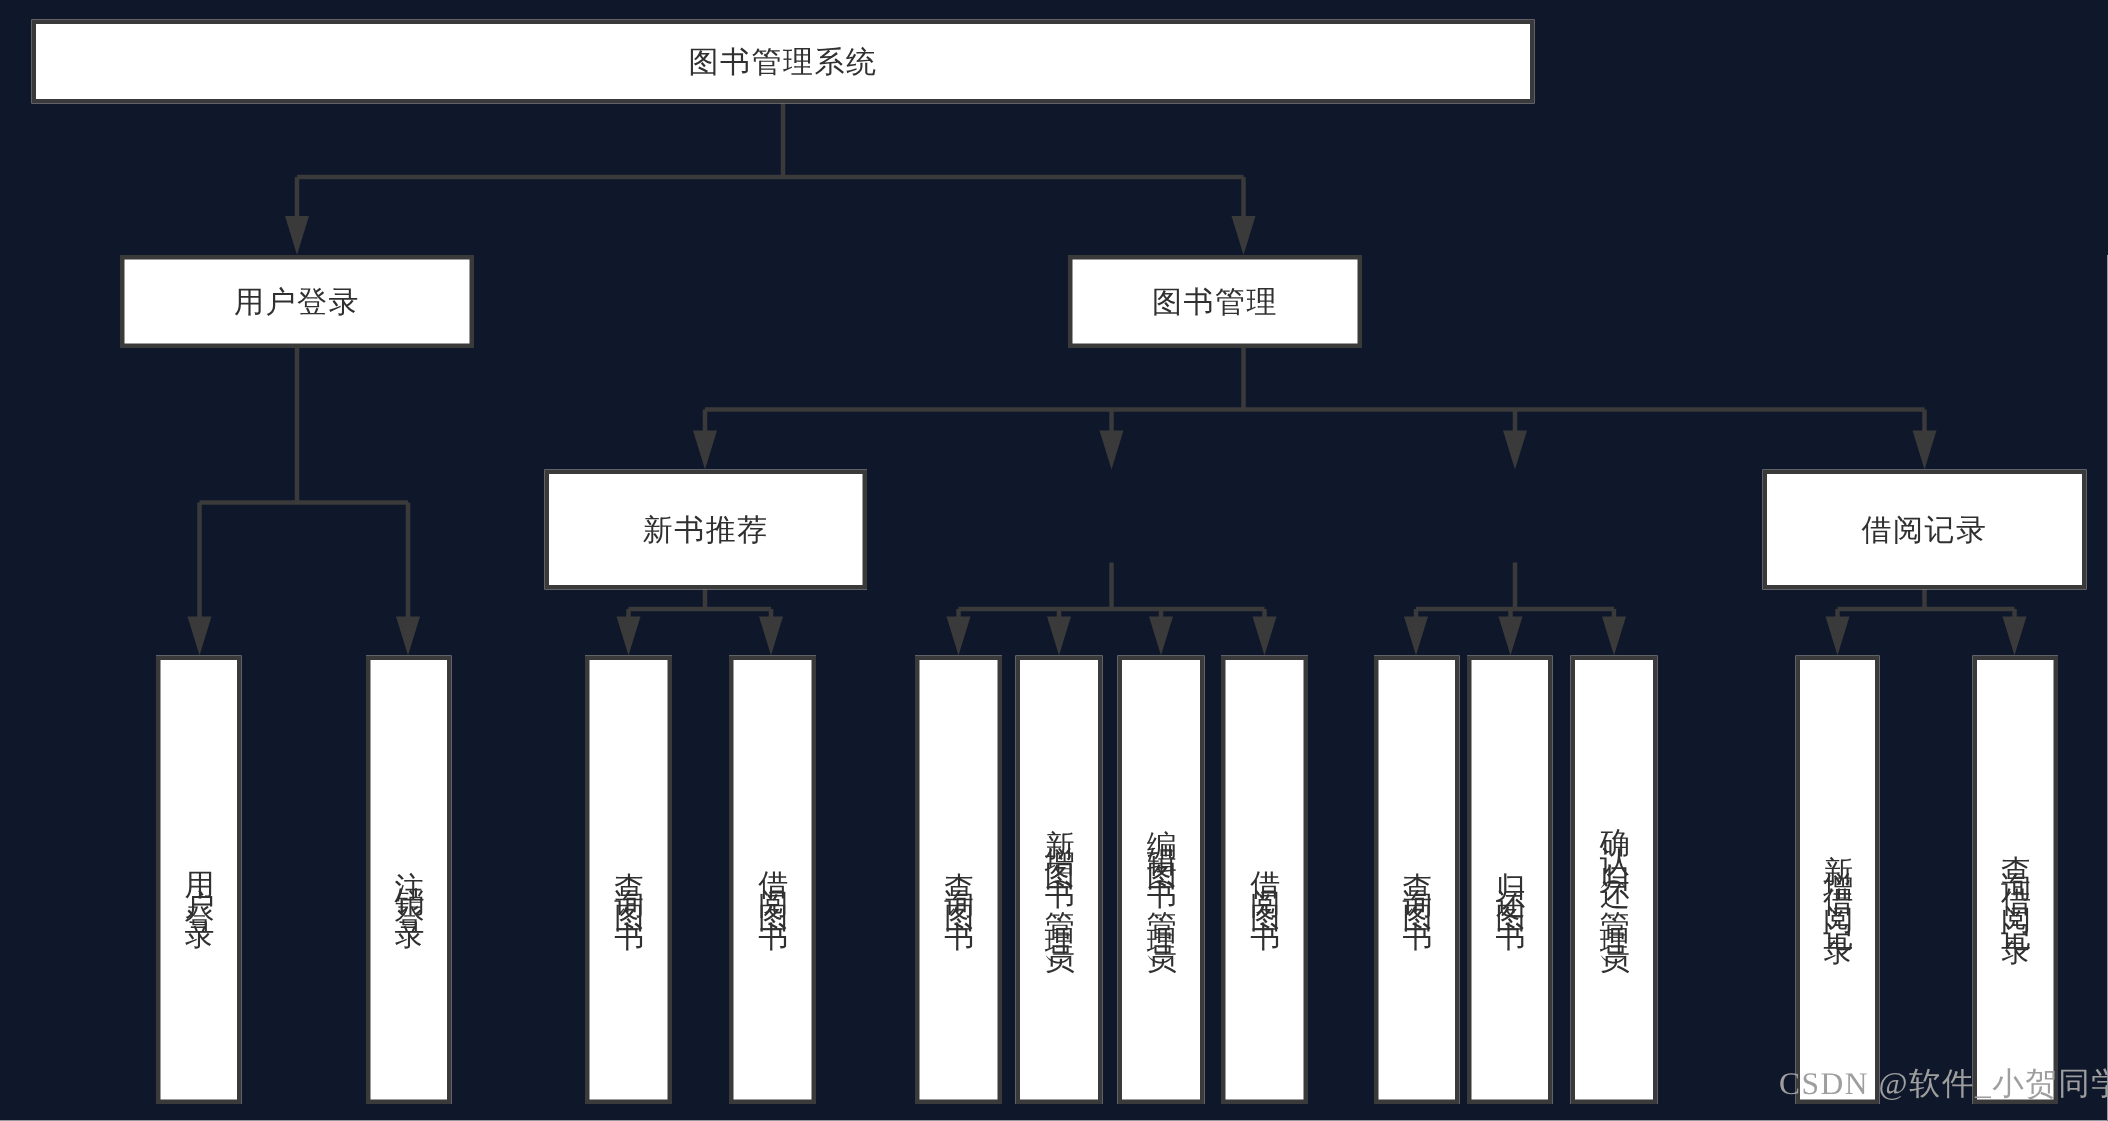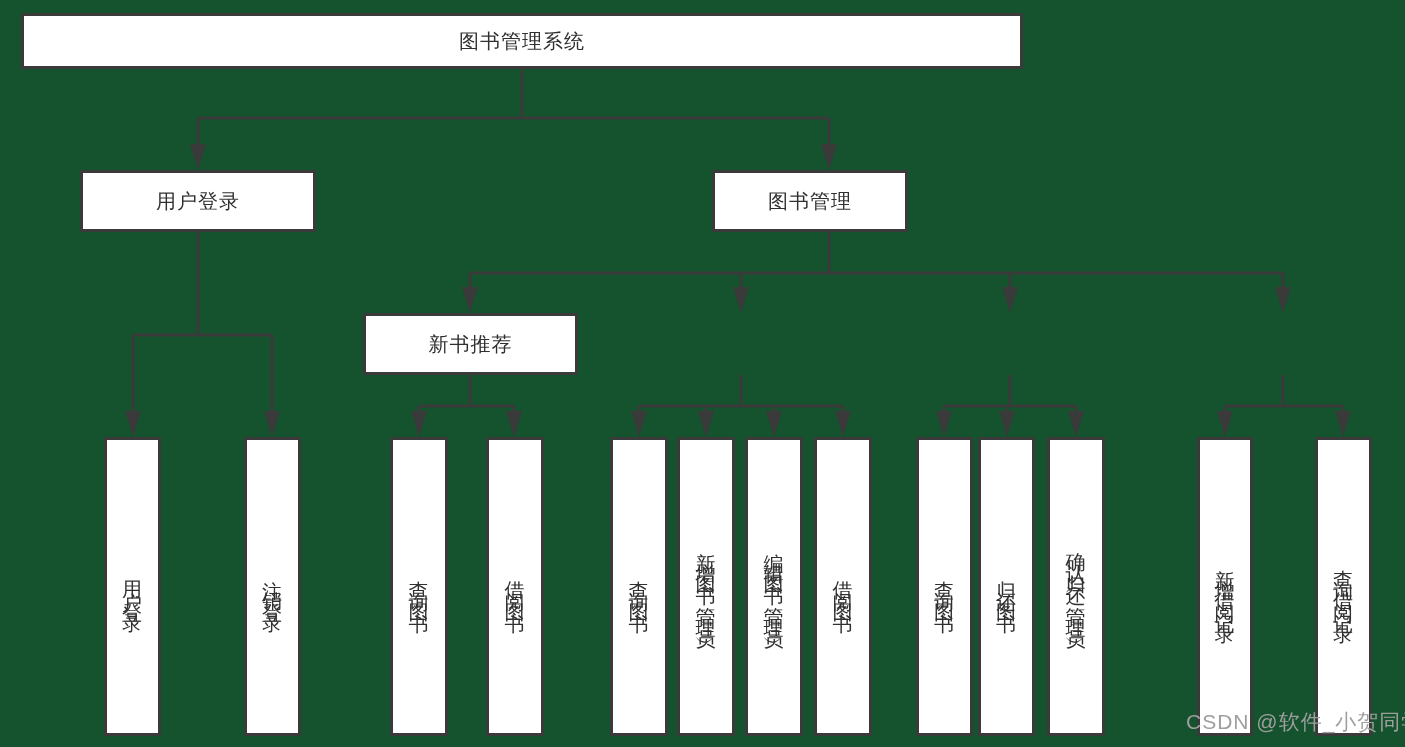--- a/index.html
+++ b/index.html
@@ -5,23 +5,24 @@
   html, body {
     margin: 0;
     padding: 0;
     background: #ffffff;
     font-family: "Liberation Sans", "DejaVu Sans", sans-serif;
   }
   .canvas {
     position: relative;
     width: 1405px;
     height: 747px;
-    background: #14532d;
+    background: #0f172a;
     overflow: hidden;
     color: #303030;
+    font-family: Liberation Serif, serif;
   }
   .connectors {
     position: absolute;
     left: 0;
     top: 0;
     width: 1405px;
     height: 747px;
     pointer-events: none;
   }
   .node {
@@ -32,21 +33,21 @@
     display: flex;
     align-items: center;
     justify-content: center;
     font-size: 20px;
     letter-spacing: 1px;
     color: #303030;
     white-space: nowrap;
   }
   .lvl1 { left: 21px;  top: 13px;  width: 1002px; height: 56px; }
   .lvl2 { top: 170px; height: 62px; }
-  .lvl3 { top: 313px; height: 62px; }
+  .lvl3 { top: 313px; height: 80px; }
   .leaf {
     position: absolute;
     top: 437px;
     height: 299px;
     box-sizing: border-box;
     border: 3px solid #3a3a3a;
     background: #ffffff;
     display: flex;
     align-items: center;
     justify-content: center;
@@ -99,20 +100,23 @@
   <div class="node lvl2" style="left:80px;width:236px">
     <span>用户登录</span>
   </div>
   <div class="node lvl2" style="left:712px;width:196px">
     <span>图书管理</span>
   </div>
 
   <div class="node lvl3" style="left:363px;width:215px">
     <span>新书推荐</span>
   </div>
+  <div class="node lvl3" style="left:1175px;width:216px">
+    <span>借阅记录</span>
+  </div>
 
   <div class="leaf" style="left:104px;width:57px">
     <span class="vtext">用户登录</span>
   </div>
   <div class="leaf" style="left:244px;width:57px">
     <span class="vtext">注销登录</span>
   </div>
   <div class="leaf" style="left:390px;width:58px">
     <span class="vtext">查询图书</span>
   </div>

